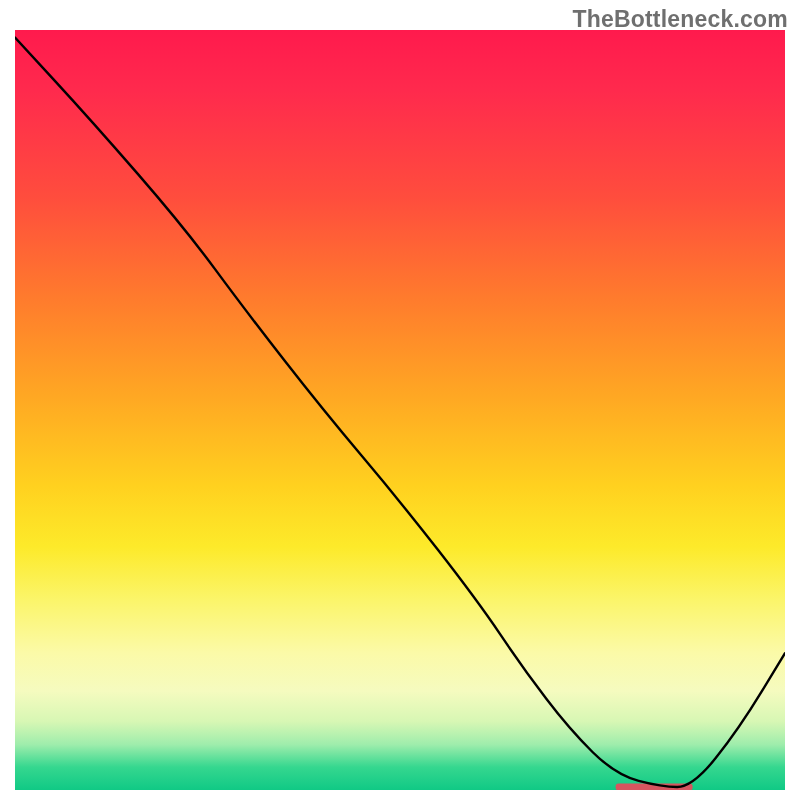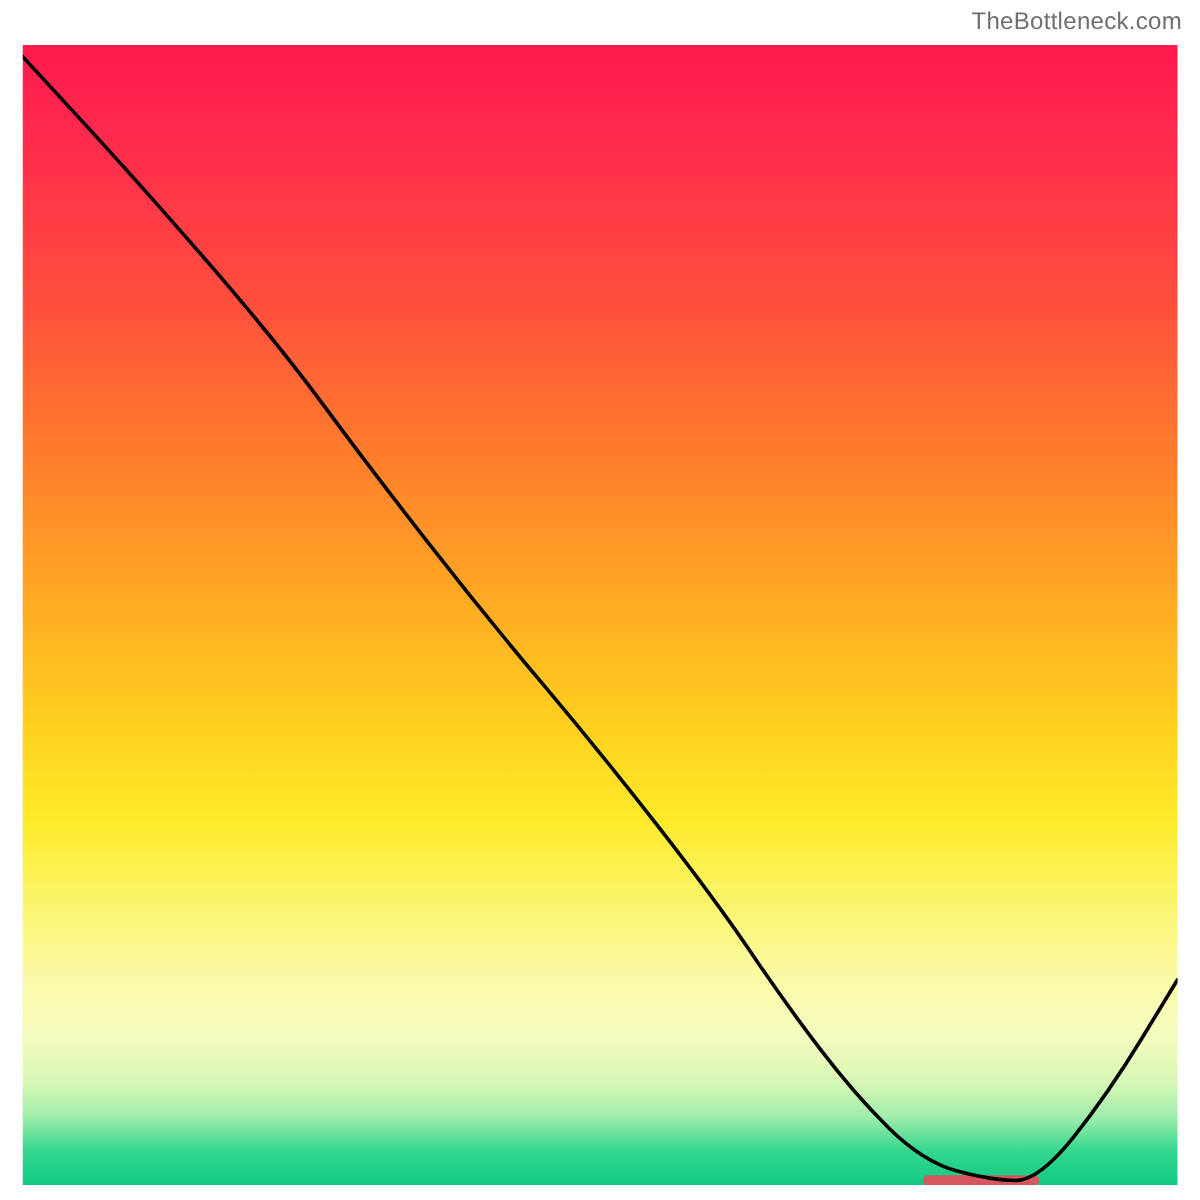--- a/index.html
+++ b/index.html
@@ -3,22 +3,22 @@
 <meta charset="utf-8">
 <style>
   * { margin: 0; padding: 0; box-sizing: border-box; }
   html, body { width: 800px; height: 800px; overflow: hidden; background: #fff; }
   .wrap { position: relative; width: 800px; height: 800px; }
   .watermark {
     position: absolute;
     top: 6px;
     right: 12px;
     font-family: Arial, Helvetica, sans-serif;
-    font-size: 16px;
-    font-weight: 400;
+    font-size: 23px;
+    font-weight: 700;
     color: #6f6f6f;
     letter-spacing: 0.2px;
   }
   .plot-area {
     position: absolute;
     left: 15px;
     top: 30px;
     width: 770px;
     height: 760px;
     background: linear-gradient(to bottom,

